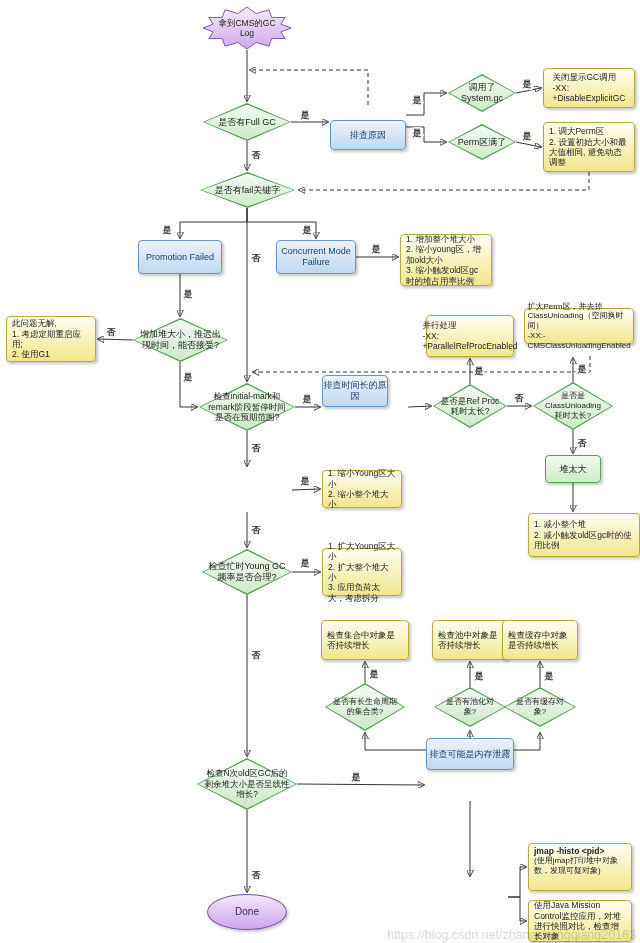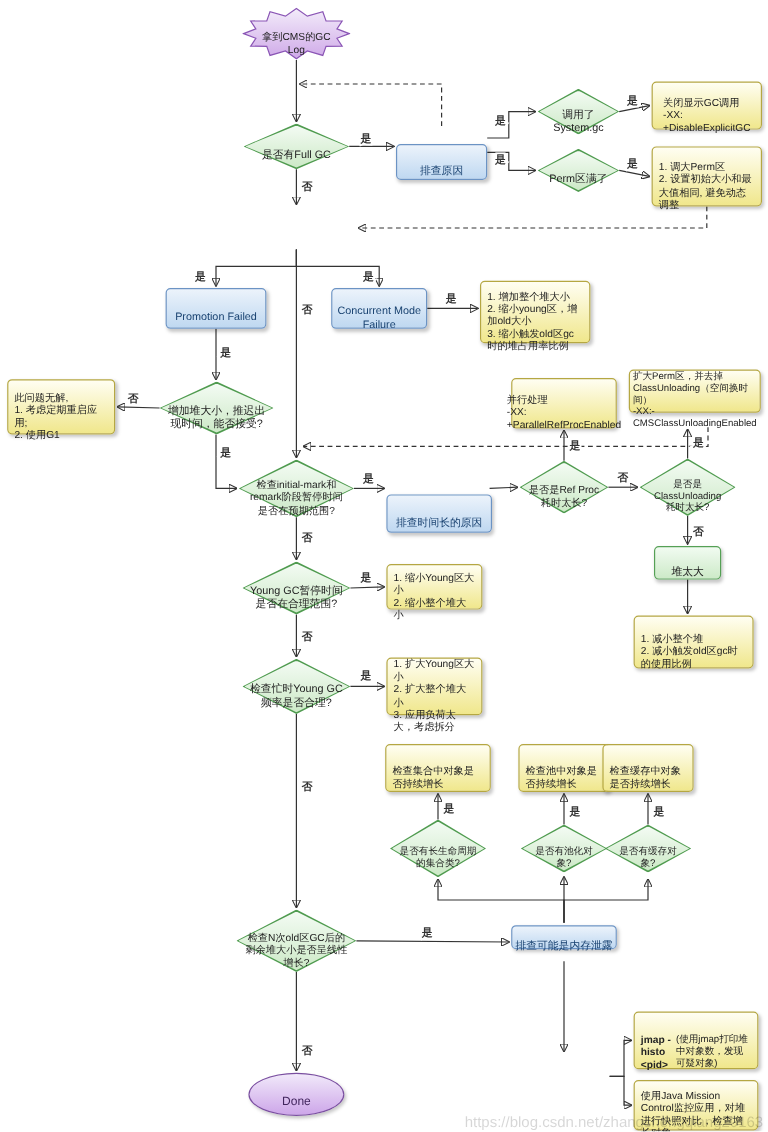--- a/index.html
+++ b/index.html
@@ -1,39 +1,39 @@
 <!DOCTYPE html>
 <html><head>
 <meta charset="utf-8">
 <style>
   html,body{margin:0;padding:0;background:#fff;}
   #stage{position:relative;width:640px;height:943px;background:#fff;overflow:hidden;
          font-family:"Liberation Sans","DejaVu Sans",sans-serif;}
   .node{position:absolute;display:flex;align-items:center;justify-content:center;
         text-align:center;font-size:9px;line-height:1.22;color:#222;box-sizing:border-box;}
-  .node>span{white-space:pre-line;position:relative;z-index:1;display:block;margin-top:15px;}
+  .node>span{white-space:pre-line;position:relative;z-index:1;display:block;}
   .rect{border:1px solid #999;border-radius:4px;box-shadow:1.5px 2px 3px rgba(0,0,0,.22);}
   .blue{background:linear-gradient(180deg,#ecf3fb 0%,#bfd8f1 100%);border-color:#6b93c4;color:#17406f;}
   .yellow{background:linear-gradient(180deg,#fffef2 0%,#f0e78c 100%);border-color:#b5a742;
           text-align:left;justify-content:flex-start;padding:2px 5px;font-size:8.5px;}
   .yellow.center{justify-content:center;}
   .greenrect{background:linear-gradient(180deg,#f1fbf1 0%,#cdeac8 100%);border-color:#55a055;justify-content:center;}
   .diamond{padding:0 6px;align-items:center;}
   .diamond::before{content:"";position:absolute;inset:0;background:#4f9b4f;
         clip-path:polygon(50% 0,100% 50%,50% 100%,0 50%);}
   .diamond::after{content:"";position:absolute;inset:1.5px;
         background:linear-gradient(180deg,#f3fbf3,#cce9c6);
         clip-path:polygon(50% 0,100% 50%,50% 100%,0 50%);}
   .small{font-size:8.5px;}
   .tiny{font-size:8px;}
   .ellipse{border:1px solid #7a4fa0;border-radius:50%;
         background:linear-gradient(180deg,#f1e9fa,#cda6e9);
         box-shadow:1.5px 2px 3px rgba(0,0,0,.22);color:#42265e;font-size:10px;}
   .start-shape{position:absolute;inset:0;}
-  .col{flex-direction:row;align-items:flex-start;}
+  .col{flex-direction:column;align-items:flex-start;}
   .jmap-title{font-weight:bold;font-size:8.5px;}
   .jmap-desc{font-size:8px;}
   #edges{position:absolute;inset:0;pointer-events:none;}
   #edges path{stroke:#333;stroke-width:1;fill:none;}
   #edges path.dash{stroke-dasharray:4 3;}
   #edges text{font-size:9px;fill:#333;font-weight:600;text-anchor:middle;
         paint-order:stroke;stroke:#fff;stroke-width:3px;}
   .watermark{position:absolute;right:4px;bottom:1px;font-size:12.5px;color:rgba(0,0,0,.16);}
 </style>
 </head>
@@ -156,20 +156,23 @@
 
   <div class="node diamond" style="left:448px;top:124px;width:68px;height:36px">
     <span>Perm区满了</span>
   </div>
 
   <div class="node rect yellow" style="left:543px;top:122px;width:92px;height:50px">
     <span>1. 调大Perm区
 2. 设置初始大小和最大值相同, 避免动态调整</span>
   </div>
 
+  <div class="node diamond" style="left:200px;top:172px;width:95px;height:36px">
+    <span>是否有fail关键字</span>
+  </div>
 
   <div class="node rect blue" style="left:138px;top:240px;width:84px;height:34px">
     <span>Promotion Failed</span>
   </div>
 
   <div class="node rect blue" style="left:276px;top:240px;width:80px;height:34px">
     <span>Concurrent Mode
 Failure</span>
   </div>
 
@@ -186,21 +189,21 @@
   <div class="node rect yellow" style="left:6px;top:316px;width:90px;height:46px">
     <span>此问题无解,
 1. 考虑定期重启应用;
 2. 使用G1</span>
   </div>
 
   <div class="node diamond small" style="left:199px;top:383px;width:96px;height:48px">
     <span>检查initial-mark和remark阶段暂停时间是否在预期范围?</span>
   </div>
 
-  <div class="node rect blue" style="left:322px;top:412px;width:88px;height:32px">
+  <div class="node rect blue" style="left:322px;top:375px;width:66px;height:32px">
     <span>排查时间长的原因</span>
   </div>
 
   <div class="node diamond small" style="left:433px;top:384px;width:74px;height:44px">
     <span>是否是Ref Proc耗时太长?</span>
   </div>
 
   <div class="node rect yellow center" style="left:426px;top:315px;width:88px;height:42px">
     <span>并行处理
 -XX:
@@ -217,28 +220,25 @@
     <span>扩大Perm区，并去掉
 ClassUnloading（空间换时间）
 -XX:-
 CMSClassUnloadingEnabled</span>
   </div>
 
   <div class="node rect greenrect" style="left:545px;top:455px;width:56px;height:28px">
     <span>堆太大</span>
   </div>
 
-  <div class="node rect yellow" style="left:528px;top:513px;width:100px;height:44px">
+  <div class="node rect yellow" style="left:528px;top:513px;width:112px;height:44px">
     <span>1. 减小整个堆
 2. 减小触发old区gc时的使用比例</span>
   </div>
 
-  <div class="node diamond" style="left:202px;top:468px;width:90px;height:44px">
-    <span>Young GC暂停时间是否在合理范围?</span>
-  </div>
 
   <div class="node rect yellow" style="left:322px;top:470px;width:80px;height:38px">
     <span>1. 缩小Young区大小
 2. 缩小整个堆大小</span>
   </div>
 
   <div class="node diamond" style="left:202px;top:549px;width:90px;height:46px">
     <span>检查忙时Young GC频率是否合理?</span>
   </div>
 
@@ -269,21 +269,21 @@
   </div>
 
   <div class="node diamond tiny" style="left:504px;top:687px;width:72px;height:40px">
     <span>是否有缓存对象?</span>
   </div>
 
   <div class="node diamond small" style="left:197px;top:758px;width:100px;height:52px">
     <span>检查N次old区GC后的剩余堆大小是否呈线性增长?</span>
   </div>
 
-  <div class="node rect blue" style="left:426px;top:771px;width:88px;height:20px">
+  <div class="node rect blue" style="left:426px;top:738px;width:88px;height:32px">
     <span>排查可能是内存泄露</span>
   </div>
 
 
   <div class="node rect yellow col" style="left:528px;top:843px;width:104px;height:48px">
     <span class="jmap-title">jmap -histo &lt;pid&gt;</span>
     <span class="jmap-desc">(使用jmap打印堆中对象数，发现可疑对象)</span>
   </div>
 
   <div class="node rect yellow" style="left:528px;top:900px;width:104px;height:42px">

